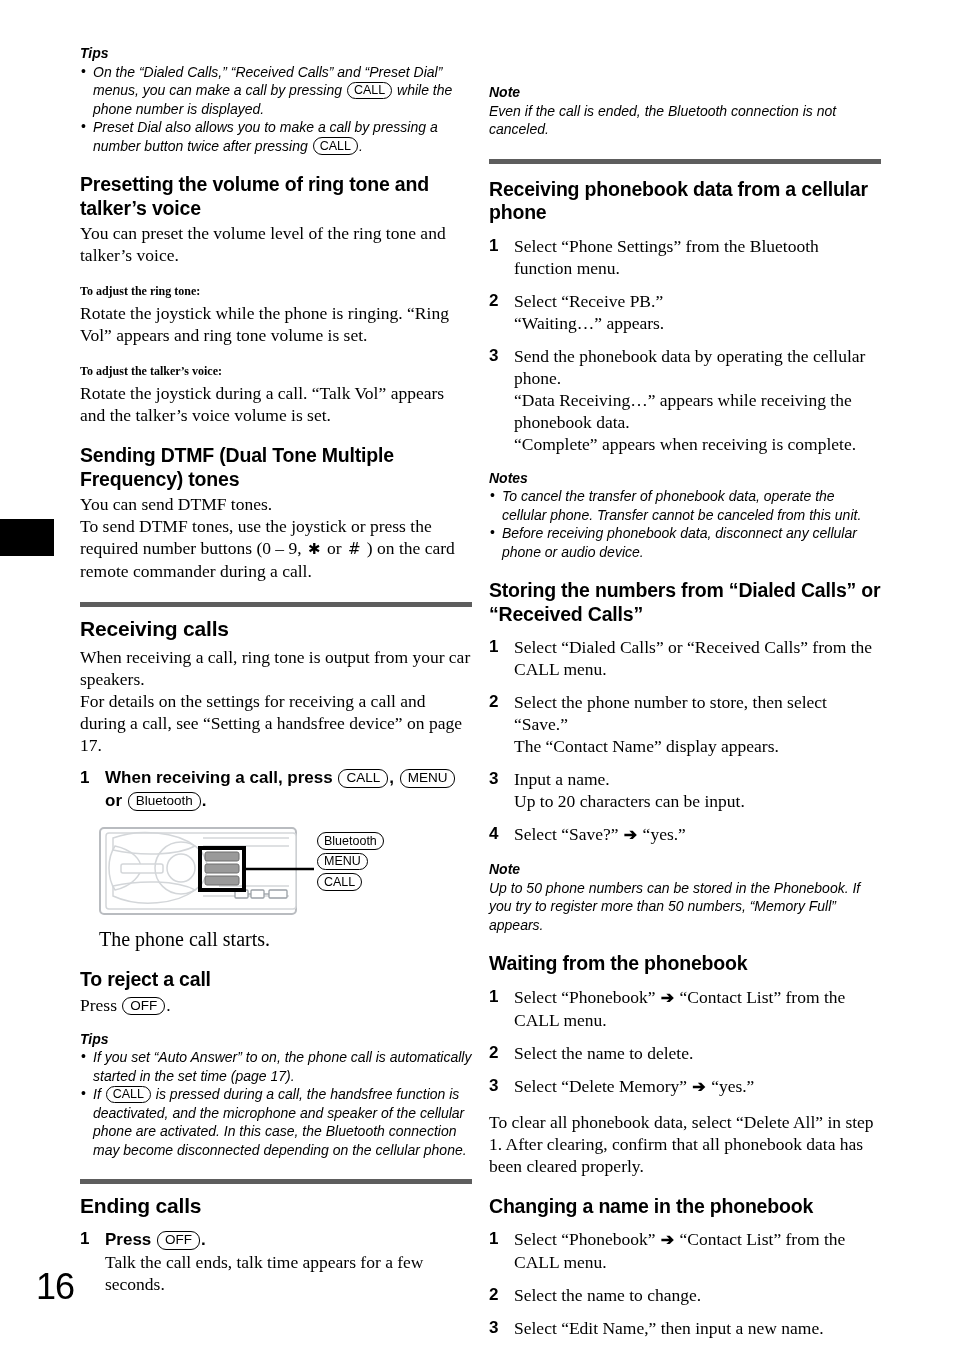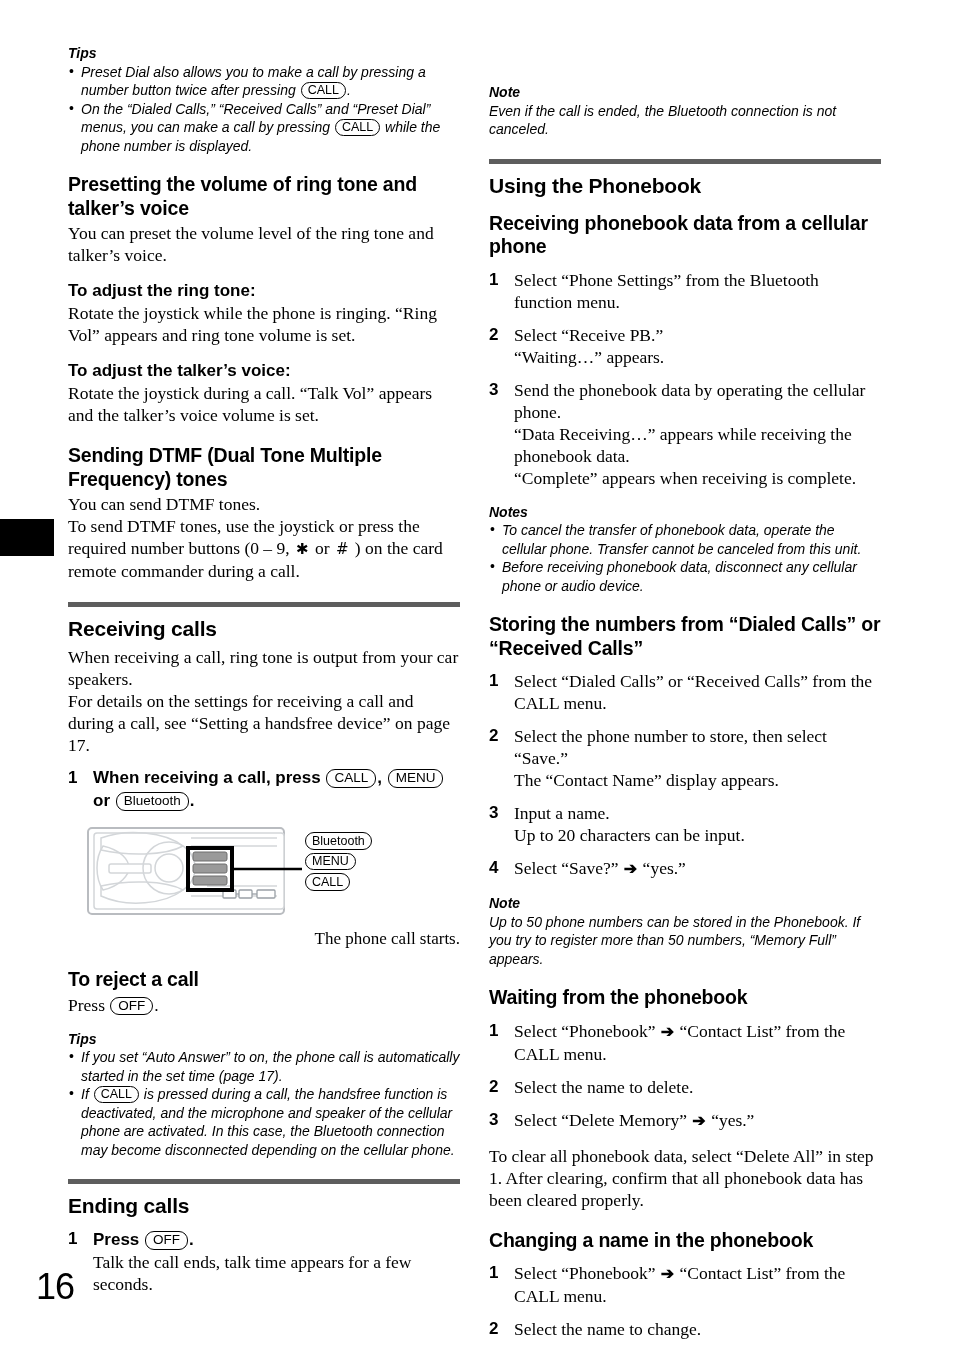--- a/index.html
+++ b/index.html
@@ -42,21 +42,21 @@
     letter-spacing: -1px;
     margin-left: 12px;
   }
 
   
   .col {
     position: absolute;
     top: 44px;
     width: 392px;
   }
-  .col-left  { left: 68px;  }
+  .col-left  { left: 80px;  }
   .col-right { left: 489px; margin-top: 39px; }
 
   
   .rule {
     height: 5px;
     background: #5d5d5d;
     margin: 20px 0 9px 0;
   }
 
   h1.sec {
@@ -71,23 +71,23 @@
     font-family: "Liberation Sans", sans-serif;
     font-weight: bold;
     font-size: 19.5px;
     line-height: 23.5px;
     margin: 18px 0 2px 0;
     letter-spacing: -0.2px;
   }
   h2.sub.first { margin-top: 14px; }
 
   h3.minor {
-    font-family: Liberation Sans, sans-serif;
-    font-weight: bold;
-    font-size: 17px;
+    font-family: Liberation Serif, serif;
+    font-weight: bold;
+    font-size: 12px;
     line-height: 22px;
     margin: 14px 0 0 0;
   }
 
   p.body {
     font-size: 17.5px;
     line-height: 22px;
     margin: 0;
   }
   p.body + p.body { margin-top: 0; }
@@ -204,41 +204,40 @@
     left: 218px;
     top: 6px;
     display: flex;
     flex-direction: column;
     gap: 3px;
     align-items: flex-start;
   }
   .callouts .pill { margin: 0; }
 
   .caption {
-    font-size: 17px;
+    font-size: 20px;
     line-height: 22px;
     margin: 10px 0 0 19px;
-    text-align: right;
   }
 </style>
 </head>
 <body>
 
 <div class="page">
 
   <div class="edge-tab"></div>
   <div class="page-number">16</div>
 
   <div class="col col-left">
 
     <div class="notebox" style="margin-top:0;">
       <span class="nb-title">Tips</span>
       <ul>
+        <li><span>On the “Dialed Calls,” “Received Calls” and “Preset Dial” menus, you can make a call by pressing </span><span class="pill sm">CALL</span><span> while the phone number is displayed.</span></li>
         <li><span>Preset Dial also allows you to make a call by pressing a number button twice after pressing </span><span class="pill sm">CALL</span><span>.</span></li>
-        <li><span>On the “Dialed Calls,” “Received Calls” and “Preset Dial” menus, you can make a call by pressing </span><span class="pill sm">CALL</span><span> while the phone number is displayed.</span></li>
       </ul>
     </div>
 
     <h2 class="sub">Presetting the volume of ring tone and talker’s voice</h2>
     <p class="body">You can preset the volume level of the ring tone and talker’s voice.</p>
     <h3 class="minor">To adjust the ring tone:</h3>
     <p class="body">Rotate the joystick while the phone is ringing. “Ring Vol” appears and ring tone volume is set.</p>
     <h3 class="minor">To adjust the talker’s voice:</h3>
     <p class="body">Rotate the joystick during a call. “Talk Vol” appears and the talker’s voice volume is set.</p>
 
@@ -321,21 +320,20 @@
   </div>
 
   <div class="col col-right">
 
     <div class="notebox" style="margin-top:0;">
       <span class="nb-title">Note</span>
       <span class="nb-text">Even if the call is ended, the Bluetooth connection is not canceled.</span>
     </div>
 
     <div class="rule"></div>
-    <h1 class="sec">Using the Phonebook</h1>
 
     <h2 class="sub first">Receiving phonebook data from a cellular phone</h2>
     <ul class="steps">
       <li class="step first">
         <span class="num">1</span>
         <span style="white-space:pre-line;">Select “Phone Settings” from the Bluetooth function menu.</span>
       </li>
       <li class="step">
         <span class="num">2</span>
         <span style="white-space:pre-line;">Select “Receive PB.”
@@ -406,17 +404,18 @@
       <li class="step first">
         <span class="num">1</span>
         <span>Select “Phonebook” </span><span class="arrow">➔</span><span> “Contact List” from the CALL menu.</span>
       </li>
       <li class="step">
         <span class="num">2</span>
         <span>Select the name to change.</span>
       </li>
       <li class="step">
         <span class="num">3</span>
+        <span>Select “Edit Name,” then input a new name.</span>
       </li>
     </ul>
 
   </div>
 </div>
 
 </body></html>

